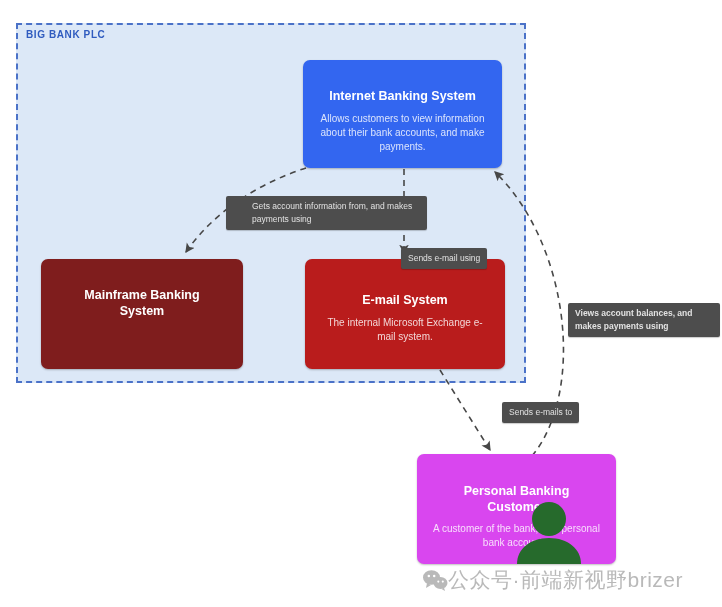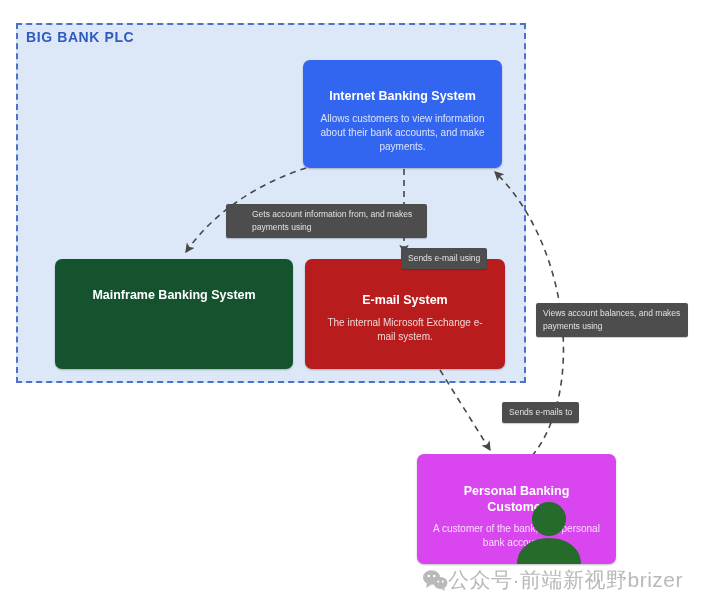--- a/index.html
+++ b/index.html
@@ -31,21 +31,21 @@
     width: 510px;
     height: 360px;
     background: #dce8f7;
     border: 2px dashed #4b72c8;
     box-sizing: border-box;
   }
   .boundary-label {
     position: absolute;
     left: 26px;
     top: 29px;
-    font-size: 14px;
+    font-size: 10px;
     font-weight: bold;
     letter-spacing: 0.6px;
     color: #2f5bbf;
     white-space: nowrap;
   }
 
   
   .edges {
     position: absolute;
     left: 0; top: 0;
@@ -80,25 +80,25 @@
   #node-internet-banking-system {
     left: 303px;
     top: 60px;
     width: 199px;
     height: 108px;
     background: #3366f0;
   }
   #node-internet-banking-system .node-title { padding-top: 29px; }
 
   #node-mainframe-banking-system {
-    left: 55px;
+    left: 41px;
     top: 259px;
-    width: 238px;
+    width: 202px;
     height: 110px;
-    background: #14532d;
+    background: #7f1d1d;
   }
   #node-mainframe-banking-system .node-title { padding-top: 29px; }
 
   #node-email-system {
     left: 305px;
     top: 259px;
     width: 200px;
     height: 110px;
     background: #b91c1c;
   }
@@ -130,33 +130,34 @@
     font-size: 8.5px;
     line-height: 1.5;
     padding: 4px 7px;
     border-radius: 2px;
     white-space: pre-line;
     text-align: left;
     box-shadow: 0 1px 1px rgba(0,0,0,0.2);
   }
   #label-ibs-to-mainframe {
     left: 226px;
-    top: 204px;
+    top: 196px;
     width: 168px;
     padding-left: 26px;
   }
   #label-ibs-to-email {
     left: 401px;
     top: 205px;
     margin-top: 43px;
   }
   #label-customer-to-ibs {
-    left: 536px;
+    left: 568px;
     top: 303px;
     width: 138px;
+    font-weight: bold;
   }
   #label-email-to-customer {
     left: 462px;
     top: 402px;
     margin-left: 40px;
   }
 
   
   .watermark {
     position: absolute;

